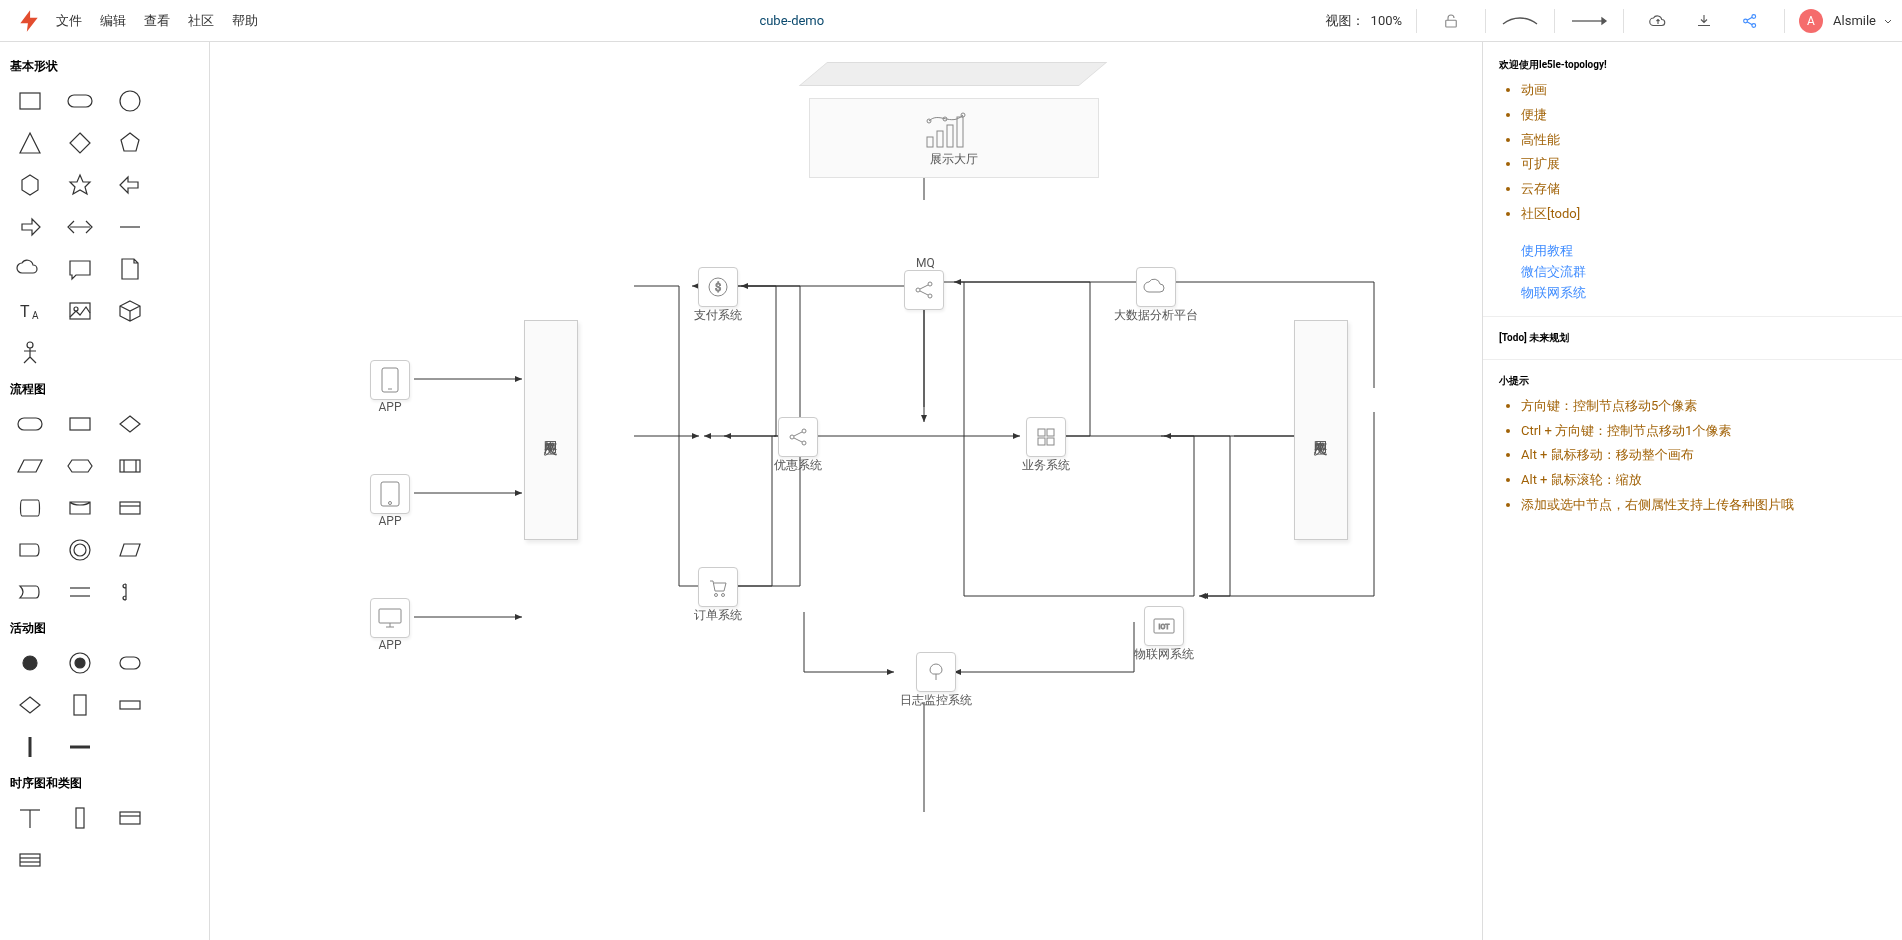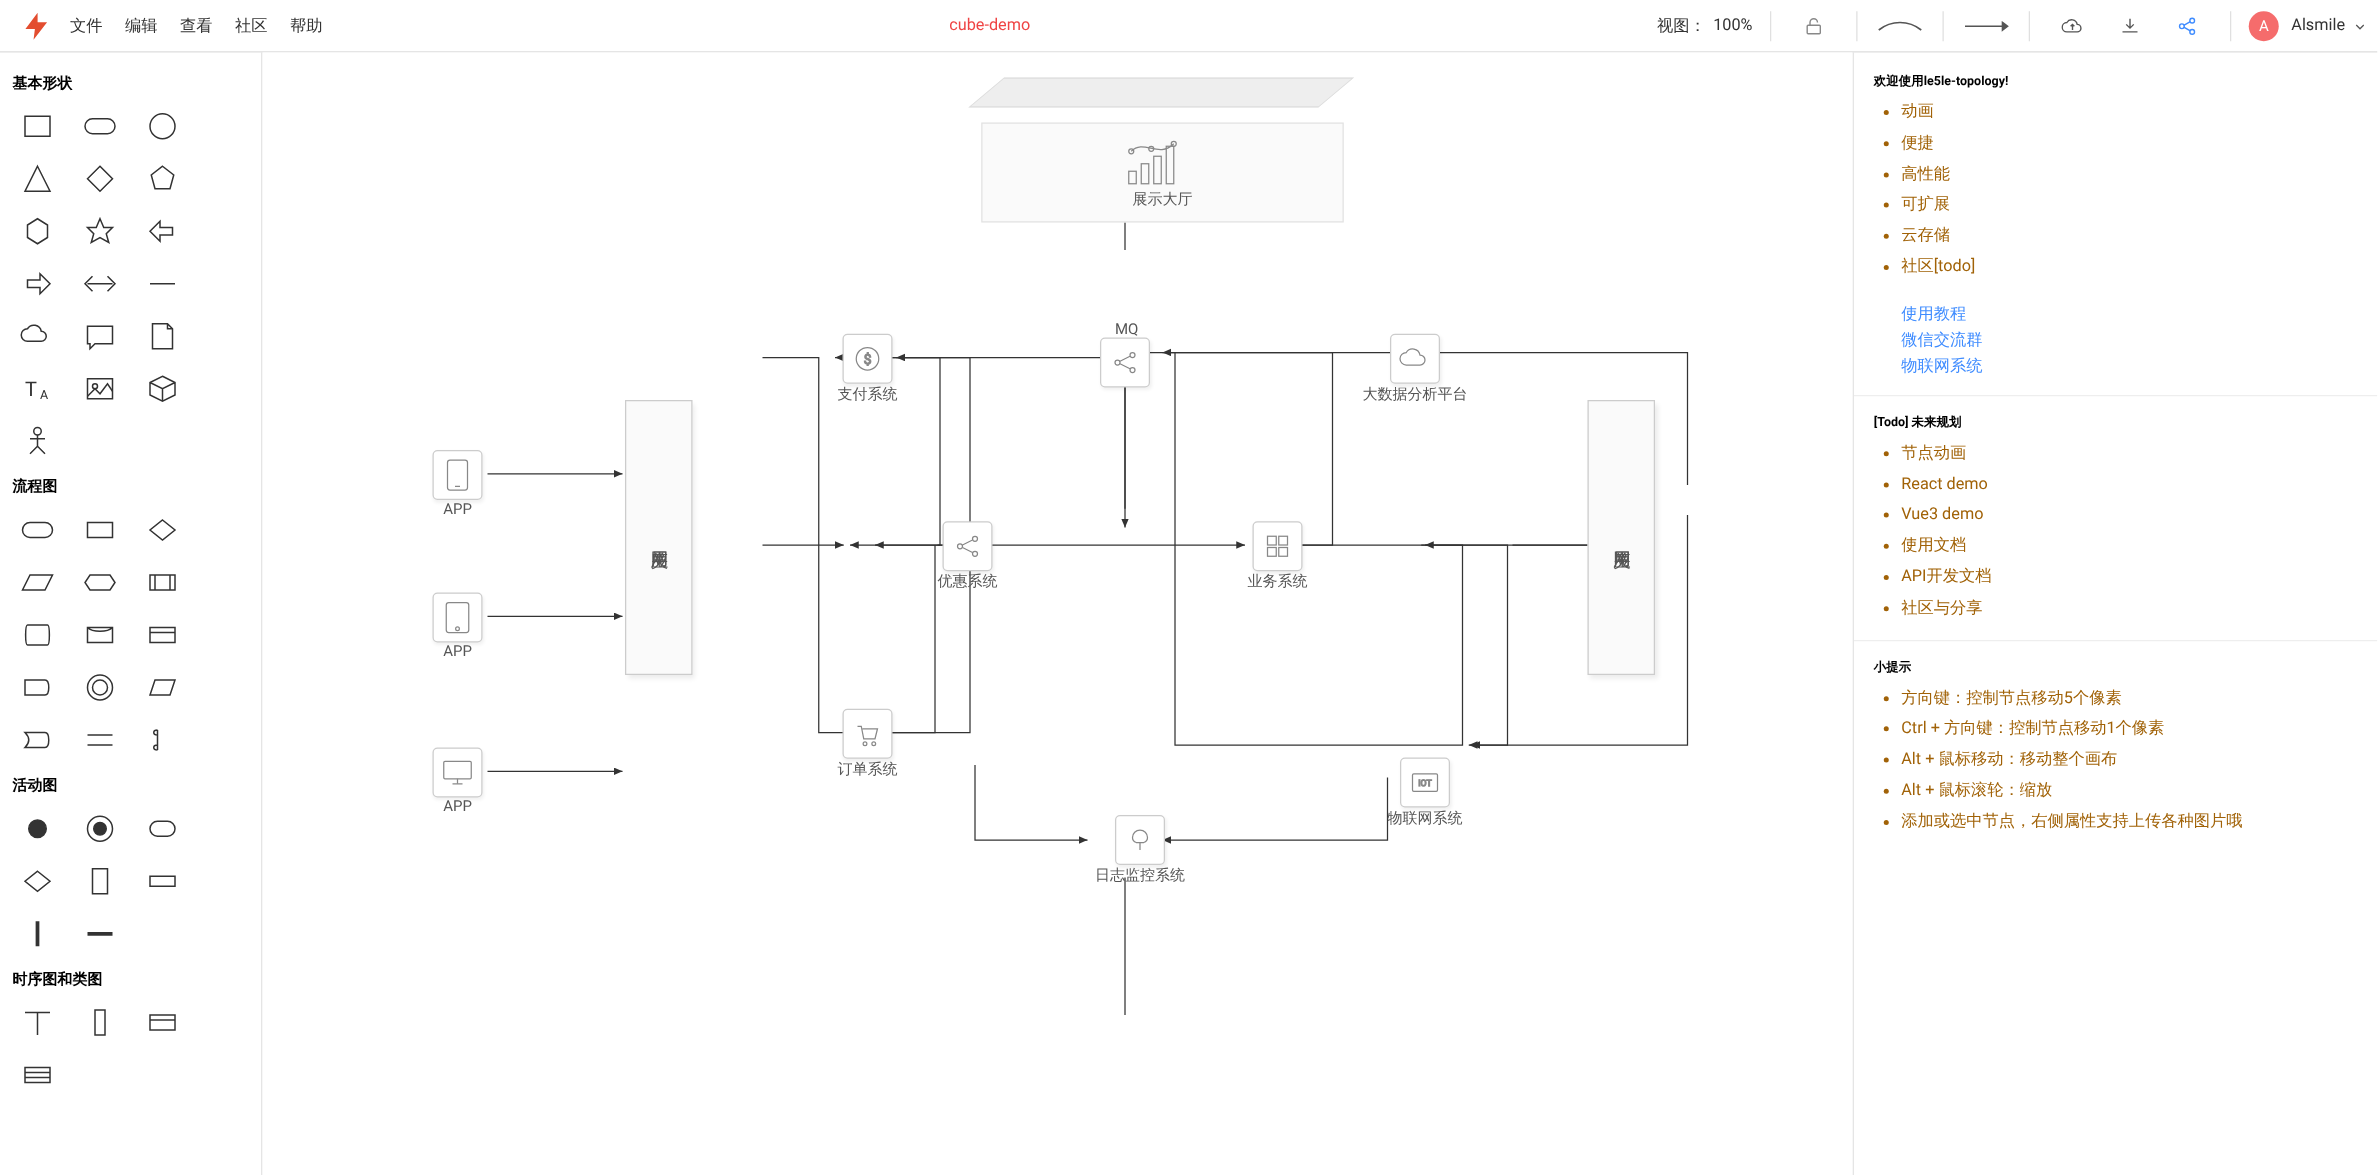--- a/index.html
+++ b/index.html
@@ -1,26 +1,26 @@
 <!DOCTYPE html>
 <html><head>
 <meta charset="utf-8">
 <style>
 * { margin:0; padding:0; box-sizing:border-box; font-family:-apple-system,BlinkMacSystemFont,"Segoe UI",Roboto,"Helvetica Neue",Arial,"PingFang SC","Microsoft YaHei",sans-serif; }
 body { width:1902px; height:940px; background:#fff; overflow:hidden; }
 .topbar { height:42px; border-bottom:1px solid #ddd; display:flex; align-items:center; padding:0 8px; font-size:13px; color:#333; }
 .logo { width:26px; height:26px; margin:0 8px; }
 .menu { display:flex; gap:18px; margin-left:6px; }
 .menu span { cursor:pointer; }
-.title { flex:1; text-align:center; color:#ef4444; }
+.title { flex:1; text-align:center; color:#0c4a6e; }
 .rightbar { display:flex; align-items:center; gap:6px; }
 .rightbar .divider { width:1px; height:24px; background:#e0e0e0; margin:0 8px; }
 .tool-icon { width:40px; height:40px; display:flex; align-items:center; justify-content:center; cursor:pointer; }
 .avatar { width:24px; height:24px; border-radius:50%; background:#f56c6c; color:#fff; display:flex; align-items:center; justify-content:center; font-size:12px; margin-right:4px; }
-.main { display:flex; height:calc(940px - 42px); }
+.main { display:flex; height:calc(940px - 42px);gap:24px; }
 .sidebar { width:210px; border-right:1px solid #ddd; padding:8px 6px; overflow-y:auto; }
 .sidebar h4 { font-size:12px; font-weight:600; margin:8px 0 6px 4px; }
 .palette { display:flex; flex-wrap:wrap; gap:2px; }
 .shape-cell { width:48px; height:40px; display:flex; align-items:center; justify-content:center; cursor:move; }
 .shape-cell svg { stroke:#333; fill:none; stroke-width:1.2; }
 .canvas { flex:1; position:relative; background:#fff; overflow:hidden; }
 .node { position:absolute; display:flex; flex-direction:column; align-items:center; font-size:12px; color:#555; }
 .nbox { width:40px; height:40px; border:1px solid #ccc; background:#fff; border-radius:4px; display:flex; align-items:center; justify-content:center; box-shadow:1px 2px 3px rgba(0,0,0,0.06); }
 .nbox svg { stroke:#888; fill:none; }
 .vbox { width:54px; height:220px; border:1px solid #ccc; background:#fafafa; display:flex; align-items:center; justify-content:center; writing-mode:vertical-rl; font-size:14px; color:#555; box-shadow:2px 3px 4px rgba(0,0,0,0.08); }
@@ -543,28 +543,20 @@
         <li>社区[todo]</li>
       </ul>
     <div style="height:10px"></div>
     <div id="rp-links">
         <a href="#">使用教程</a>
         <a href="#">微信交流群</a>
         <a href="#">物联网系统</a>
       </div>
     <hr>
     <h3>[Todo] 未来规划</h3>
-    <ul id="rp-todo">
-        <li>节点动画</li>
-        <li>React demo</li>
-        <li>Vue3 demo</li>
-        <li>使用文档</li>
-        <li>API开发文档</li>
-        <li>社区与分享</li>
-      </ul>
     <hr>
     <h3>小提示</h3>
     <ul id="rp-tips">
         <li>方向键：控制节点移动5个像素</li>
         <li>Ctrl + 方向键：控制节点移动1个像素</li>
         <li>Alt + 鼠标移动：移动整个画布</li>
         <li>Alt + 鼠标滚轮：缩放</li>
         <li>添加或选中节点，右侧属性支持上传各种图片哦</li>
       </ul>
   </div>

